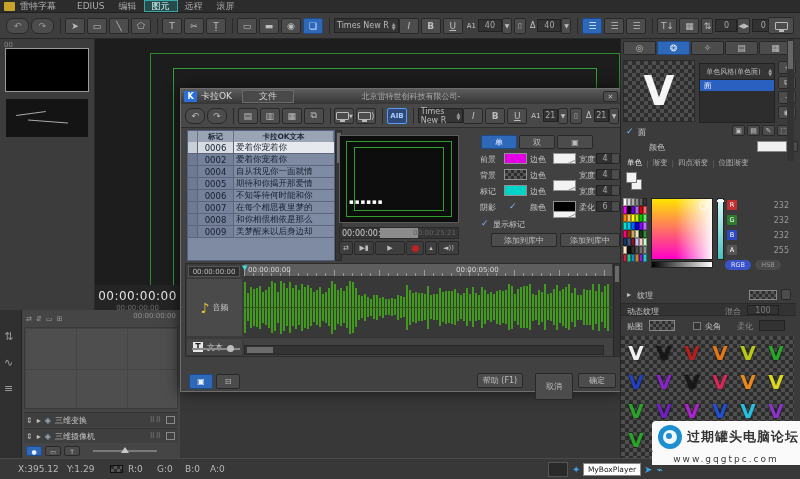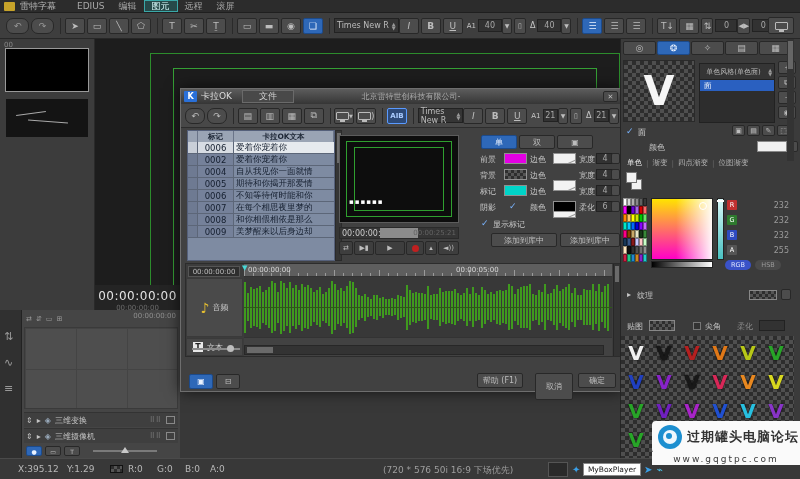--- a/index.html
+++ b/index.html
@@ -813,20 +813,25 @@
     <div class="pill" style="left:104px;top:221px;width:26px;background:#3a52c8;color:#dde4ff">RGB</div>
     <div class="pill" style="left:134px;top:221px;width:26px;background:#4a4a4a;color:#999">HSB</div>
     <div id="hgrad"></div>
 
     <div id="tex-row">
       <span class="rp-label" style="left:6px;top:2px">▸</span>
       <span class="rp-label" style="left:16px;top:2px">纹理</span>
       <div class="checker-sm abs" style="left:128px;top:2px;width:28px;height:10px;border:1px solid #888"></div>
       <div class="btn abs" style="left:160px;top:1px;width:10px;height:11px"></div>
     </div>
+    <div id="dyn-header">
+      <span class="rp-label" style="left:6px;top:2px">动态纹理</span>
+      <span class="rp-label" style="left:104px;top:2px;color:#8a8a8a">混合</span>
+      <div class="field abs" style="left:126px;top:1px;width:32px;height:10px;color:#777">100</div>
+    </div>
     <div id="map-row">
       <span class="rp-label" style="left:6px;top:3px">贴图</span>
       <div class="checker-sm abs" style="left:28px;top:2px;width:26px;height:11px;border:1px solid #888"></div>
       <div class="abs" style="left:72px;top:4px;width:8px;height:8px;border:1px solid #777;background:#333"></div>
       <span class="rp-label" style="left:84px;top:3px">尖角</span>
       <span class="rp-label" style="left:116px;top:3px;color:#8a8a8a">柔化</span>
       <div class="field abs" style="left:138px;top:2px;width:26px;height:11px"></div>
     </div>
 
     <div id="vlib" class="checker">
@@ -872,21 +877,20 @@
   </div>
 
   <div id="statusbar">
     <span style="left:18px">X:395.12</span>
     <span style="left:67px">Y:1.29</span>
     <div id="sb-swatch" class="checker-sm"></div>
     <span style="left:128px">R:0</span>
     <span style="left:157px">G:0</span>
     <span style="left:185px">B:0</span>
     <span style="left:210px">A:0</span>
-    <span style="left:383px;color:#9e9e9e">(720 * 576 50i 16:9 下场优先)</span>
     <div id="task-dark"></div>
     <span class="task-ic" style="left:572px">✦</span>
     <div id="tooltip">MyBoxPlayer</div>
     <span class="task-ic" style="left:644px">➤</span>
     <span class="task-ic" style="left:657px;color:#4ac0e8">⌁</span>
   </div>
 
 </div>
 
 </body></html>

